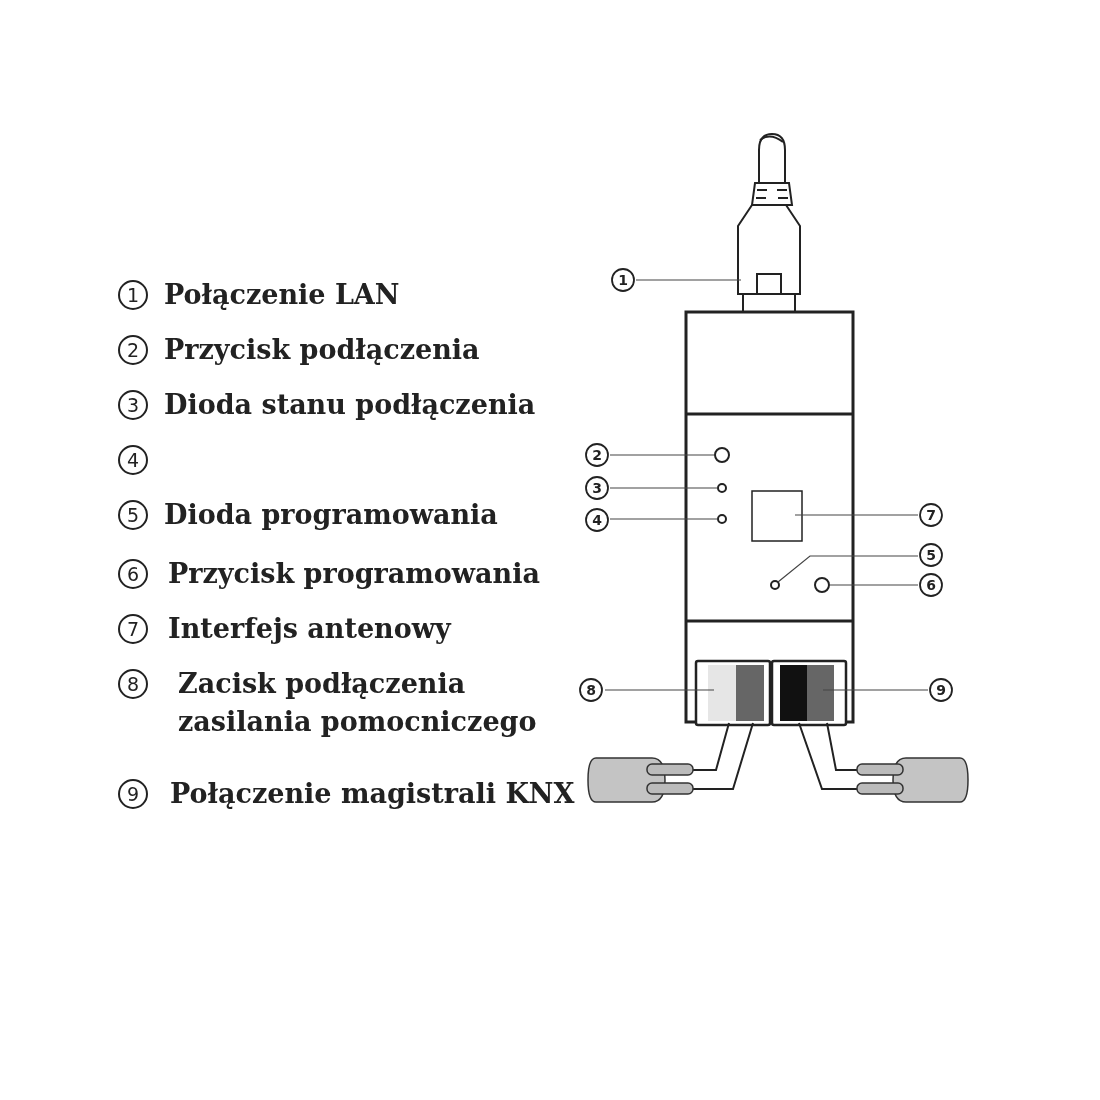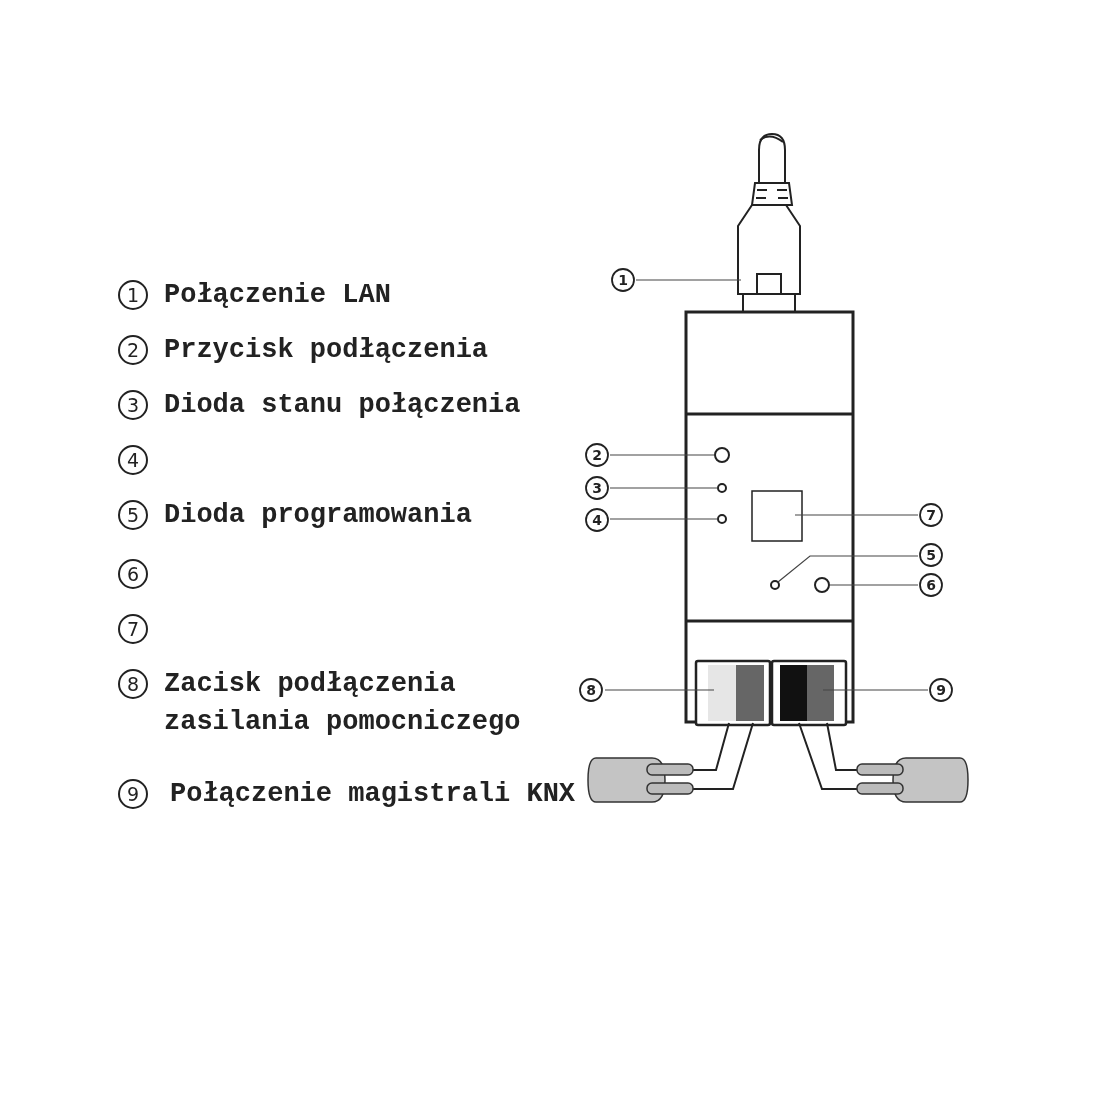--- a/index.html
+++ b/index.html
@@ -1,55 +1,57 @@
 <!DOCTYPE html>
 <html><head>
 <meta charset="utf-8">
 <style>
   html, body { margin:0; padding:0; background:#ffffff; }
   body { width:1100px; height:1100px; position:relative; overflow:hidden; }
   .legend { position:absolute; left:0; top:0; width:600px; height:1100px; }
   .item { position:absolute; display:flex; align-items:flex-start; font-family:"DejaVu Serif", "Liberation Serif", serif; font-weight:bold; color:#222222; font-size:27px; line-height:38px; }
   .num { display:inline-block; width:30px; height:30px; border:2px solid #222; border-radius:50%; box-sizing:border-box; font-family:"DejaVu Sans", sans-serif; font-weight:normal; font-size:19px; line-height:26px; text-align:center; margin-right:16px; margin-top:4px; flex:none; }
-  .label { white-space:pre;font-family:Liberation Mono, monospace; }
+  .label { white-space:pre; }
   svg { position:absolute; left:0; top:0; }
   .cnum { font-family:"DejaVu Sans", sans-serif; font-size:14px; font-weight:bold; fill:#222; }
 </style>
 </head>
 <body>
 
 <div class="legend">
   <div class="item" style="left:118px;top:276px;">
     <span class="num">1</span>
     <span class="label">Połączenie LAN</span>
   </div>
   <div class="item" style="left:118px;top:331px;">
     <span class="num">2</span>
     <span class="label">Przycisk podłączenia</span>
   </div>
   <div class="item" style="left:118px;top:386px;">
     <span class="num">3</span>
-    <span class="label">Dioda stanu połączenia</span>
+    <span class="label">Dioda stanu podłączenia</span>
   </div>
   <div class="item" style="left:118px;top:441px;">
     <span class="num">4</span>
   </div>
   <div class="item" style="left:118px;top:496px;">
     <span class="num">5</span>
     <span class="label">Dioda programowania</span>
   </div>
   <div class="item" style="left:118px;top:555px;">
     <span class="num">6</span>
+    <span class="label" style="margin-left:4px;">Przycisk programowania</span>
   </div>
   <div class="item" style="left:118px;top:610px;">
     <span class="num">7</span>
+    <span class="label" style="margin-left:4px;">Interfejs antenowy</span>
   </div>
   <div class="item" style="left:118px;top:665px;">
     <span class="num">8</span>
-    <span class="label" style="margin-left:0;">Zacisk podłączenia
+    <span class="label" style="margin-left:14px;">Zacisk podłączenia
 zasilania pomocniczego</span>
   </div>
   <div class="item" style="left:118px;top:775px;">
     <span class="num">9</span>
     <span class="label" style="margin-left:6px;">Połączenie magistrali KNX</span>
   </div>
 </div>
 
 <svg width="1100" height="1100" viewBox="0 0 1100 1100">
 

